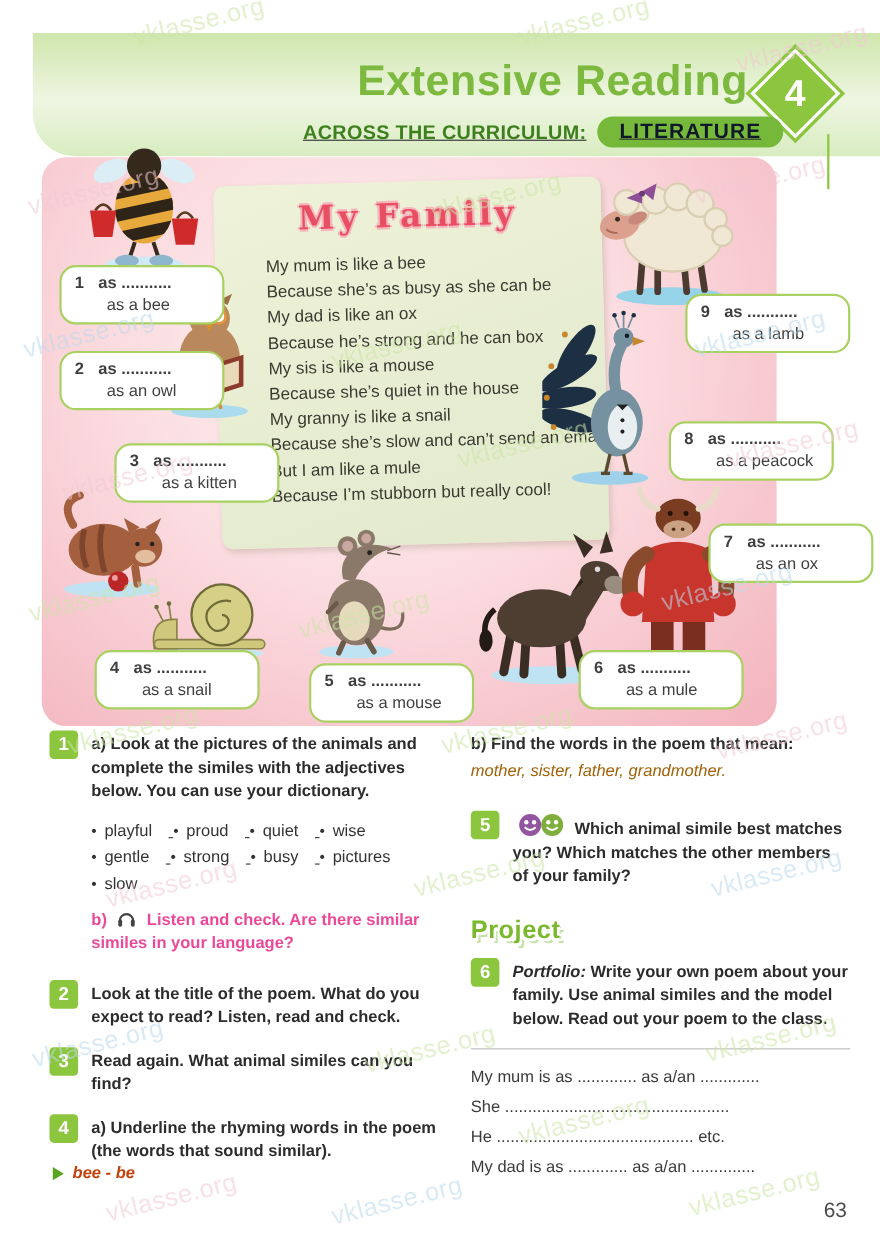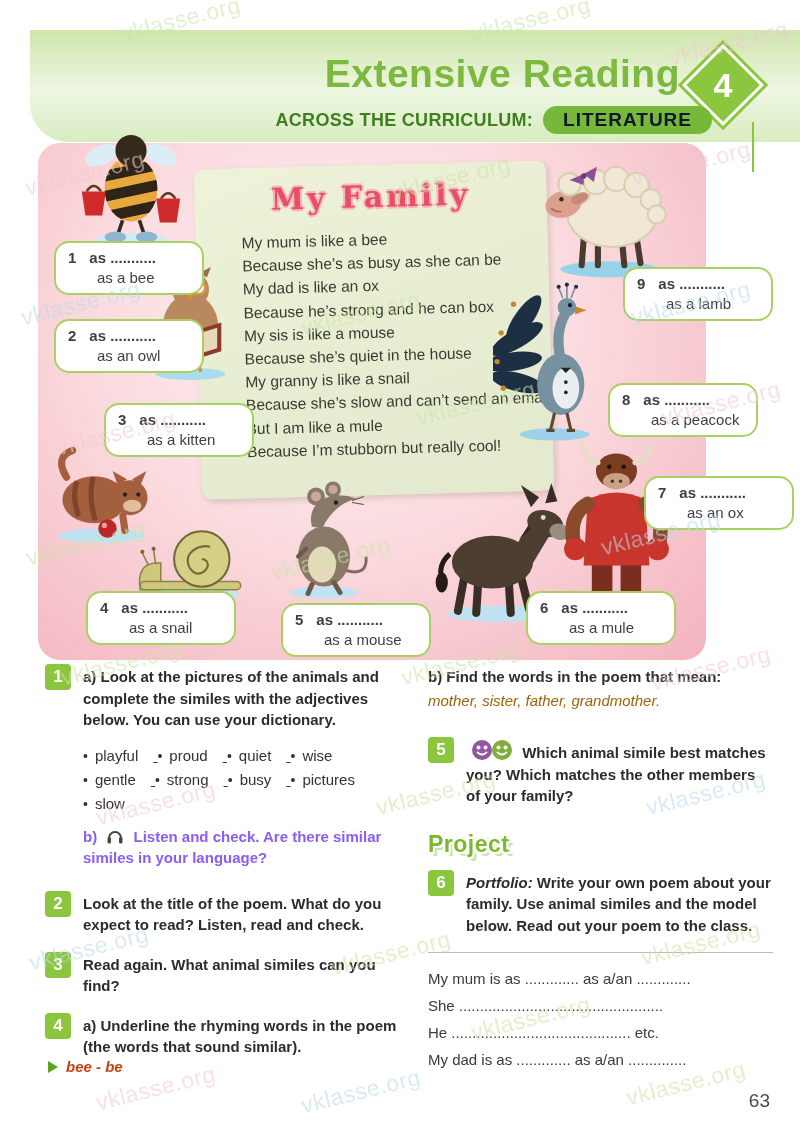--- a/index.html
+++ b/index.html
@@ -15,21 +15,21 @@
   .band{position:absolute;left:30px;top:30px;width:770px;height:112px;
         background:linear-gradient(#cfe6ad 0%,#eef6e2 55%,#d8ecc0 100%);
         border-bottom-left-radius:38px;z-index:1;}
   .band-title{position:absolute;right:120px;top:22px;font-size:39px;font-weight:700;
         color:#7cb93e;letter-spacing:.5px;}
   .diamond{position:absolute;right:48px;top:26px;width:52px;height:52px;background:#8cc63e;
         border:3px solid #fff;box-shadow:0 0 0 3px #8cc63e;transform:rotate(45deg);
         display:flex;align-items:center;justify-content:center;}
   .diamond span{transform:rotate(-45deg);color:#fff;font-size:34px;font-weight:700;}
   .diamond-stem{position:absolute;right:46px;top:92px;width:2px;height:50px;background:#8cc63e;}
-  .curric{position:absolute;right:88px;bottom:8px;display:flex;align-items:center;gap:10px;}
+  .curric{position:absolute;right:88px;bottom:8px;display:flex;align-items:center;gap:10px;text-decoration:underline;}
   .curric-label{font-size:18px;font-weight:700;color:#3e7f1e;letter-spacing:.3px;}
   .lit-pill{background:#76b83a;color:#0f172a;font-size:19px;font-weight:700;
         padding:3px 20px;border-radius:16px;letter-spacing:1px;}
 
   
   .panel{position:absolute;left:38px;top:143px;width:668px;height:517px;border-radius:22px;
         background:radial-gradient(ellipse at 45% 35%,#fdf4f2 0%,#fbdce0 45%,#f3b3bd 100%);
         z-index:1;}
   .paper{position:absolute;left:160px;top:22px;width:352px;height:330px;
         background:linear-gradient(160deg,#eef2d8,#e2e9cd);border-radius:10px;
@@ -52,21 +52,21 @@
   #col-right{left:428px;width:345px;}
   .ex{display:flex;margin-bottom:16px;}
   .badge{flex:0 0 26px;width:26px;height:26px;background:#8cc63e;border-radius:4px;color:#fff;
         font-size:17px;font-weight:700;display:flex;align-items:center;justify-content:center;
         margin-right:12px;}
   .ex p{margin:2px 0 0 0;font-size:15px;line-height:21.5px;font-weight:700;color:#2c2c2c;}
   .adj-block{margin:2px 0 14px 38px;font-size:15px;color:#333;}
   .adj-row{margin-bottom:7px;text-decoration:underline;}
   .adj{display:inline-block;margin-right:15px;}
   .adj .bullet{margin-right:7px;font-size:14px;}
-  .b-row{margin:0 0 22px 38px;font-size:15px;line-height:21.5px;font-weight:700;color:#8b5cf6;}
+  .b-row{margin:0 0 22px 38px;font-size:15px;line-height:21.5px;font-weight:700;color:#ec4899;}
   .icon-inline{vertical-align:-3px;margin:0 5px;}
   .find-b p{margin:2px 0;font-size:15px;line-height:21.5px;}
   .find-b .lbl{font-weight:700;}
   .find-b .words{font-style:italic;color:#a16207;}
   .project-head{margin:24px 0 12px 0;font-size:23px;font-weight:700;color:#7ab82e;letter-spacing:.5px;
         text-shadow:-2px -2px 0 #fff,2px -2px 0 #fff,-2px 2px 0 #fff,2px 2px 0 #fff,4px 4px 0 rgba(120,180,50,.4);}
   .portfolio{font-style:italic;}
   .model{margin-top:14px;border-top:1px solid #b9b9b9;padding-top:12px;}
   .model div{font-size:15px;line-height:27px;font-weight:500;color:#3a3a3a;}
 

